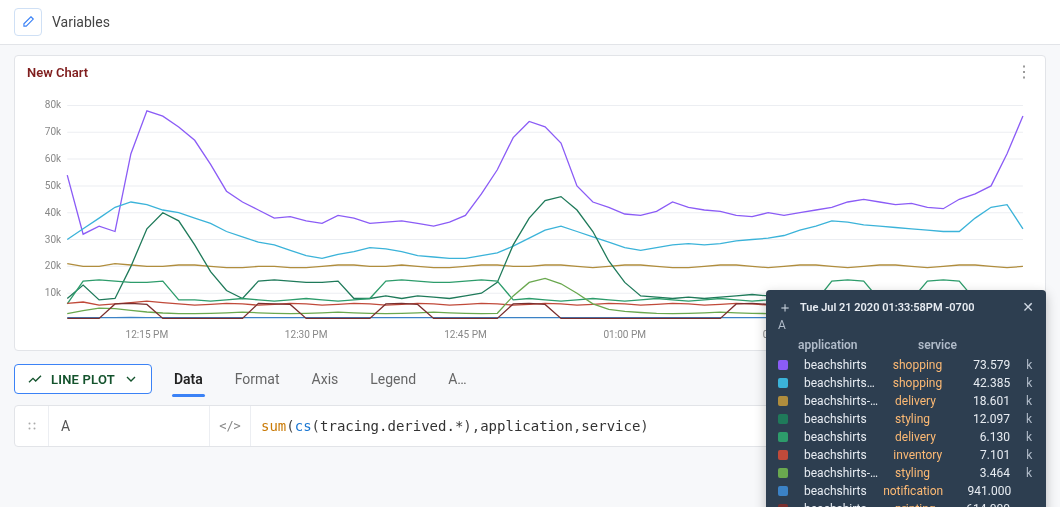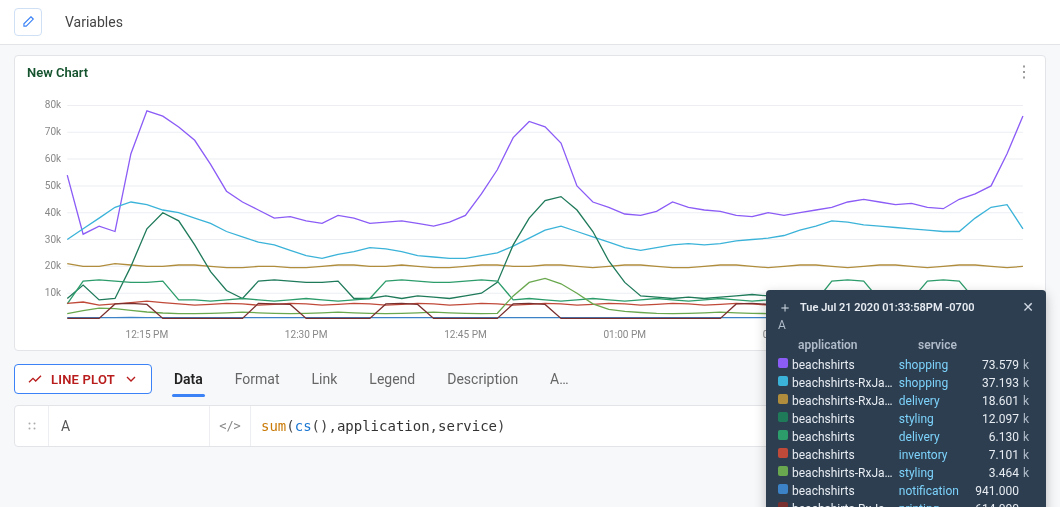--- a/index.html
+++ b/index.html
@@ -10,21 +10,21 @@
     width: 1060px;
     height: 507px;
     overflow: hidden;
     font-size: 13px;
   }
 
   
   .variables-bar {
     display: flex;
     align-items: center;
-    gap: 23px;
+    gap: 10px;
     padding: 8px 14px;
     background: #fff;
     border-bottom: 1px solid #e2e4e8;
   }
   .icon-btn {
     width: 28px; height: 28px;
     display: inline-flex; align-items:center; justify-content:center;
     border: 1px solid #cfe0f5;
     border-radius: 4px;
     background:#fff;
@@ -42,21 +42,21 @@
     background:#fff;
     border:1px solid #e2e4e8;
     border-radius:4px;
     padding: 8px 12px 6px 12px;
     position: relative;
   }
   .chart-header {
     display:flex; justify-content:space-between; align-items:center;
     padding-bottom:4px;
   }
-  .chart-title { font-weight:600; font-size:13px; color:#14532d;}
+  .chart-title { font-weight:600; font-size:13px; color:#7f1d1d;}
   .kebab { color:#888; cursor:pointer; font-size:16px; letter-spacing:1px; line-height:1;}
   .chart-area {
     position:relative;
     height: 260px;
     width:100%;
   }
   .chart-area svg { width:100%; height:260px; display:block;}
   .axis-label { font-size:10px; fill:#888;}
   .gridline { stroke:#eceef2; stroke-width:1;}
   .series { fill:none; stroke-width:1.3;}
@@ -73,21 +73,21 @@
   
   .config-row {
     margin: 10px 14px 0 14px;
     display:flex;
     align-items:center;
     gap: 20px;
     border-bottom: none;
   }
   .chart-type-btn {
     display:inline-flex; align-items:center; gap:8px;
-    border:1px solid #3b82f6; color:#b91c1c;
+    border:1px solid #3b82f6; color:#14532d;
     padding: 6px 12px;
     border-radius:4px; background:#fff;
     font-size:13px; font-weight:600;
     cursor:pointer;
     letter-spacing:0.2px;
   }
   .chart-type-btn svg { width:16px; height:16px; }
 
   .tabs {
     display:flex; gap: 28px; align-items:center;
@@ -152,26 +152,26 @@
   .tooltip-close { margin-left:auto; color:#cfd8e3; cursor:pointer; font-size:14px; line-height:1;}
   .tooltip-sub { color:#b0bbc9; margin-bottom:6px;}
   .tooltip-cols {
     display:flex; gap:0; color:#b0bbc9; font-weight:600;
     margin-bottom:4px;
     padding-left:20px;
   }
   .tooltip-cols .col-app { width:120px;}
   .tooltip-cols .col-svc { flex:1;}
   .legend-row {
-    display:flex; align-items:flex-start; gap:4px;
+    display:flex; align-items:center; gap:16px;
     padding:2px 0;
   }
   .swatch { width:10px; height:10px; border-radius:2px; flex:0 0 auto;}
   .legend-app { width:112px; color:#e7ecf2; overflow:hidden; text-overflow:ellipsis; white-space:nowrap;}
-  .legend-svc { width:70px; color:#7dd3fc;}
+  .legend-svc { width:70px; color:#fdba74;}
   .legend-val { margin-left:auto; color:#e7ecf2; font-variant-numeric: tabular-nums; text-align:right; min-width:52px;}
   .legend-unit { width:12px; color:#b0bbc9; text-align:left;}
 </style>
 </head>
 <body>
 
 <div class="variables-bar">
   <div class="icon-btn">
     <svg width="14" height="14" viewBox="0 0 24 24" fill="none" stroke="currentColor" stroke-width="2">
         <path d="M17 3l4 4-12 12H5v-4L17 3z"></path>
@@ -228,40 +228,39 @@
         <polyline points="3 17 9 11 13 15 21 7"></polyline>
       </svg>
     <span>LINE PLOT</span>
     <svg width="12" height="12" viewBox="0 0 24 24" fill="none" stroke="currentColor" stroke-width="2">
         <polyline points="6 9 12 15 18 9"></polyline>
       </svg>
   </div>
   <div class="tabs" id="tabs-container">
       <div class="tab active">Data</div>
       <div class="tab">Format</div>
-      <div class="tab">Link</div>
+      <div class="tab">Axis</div>
       <div class="tab">Legend</div>
-      <div class="tab">Description</div>
       <div class="tab">A…</div>
     </div>
 </div>
 
 <div class="query-row">
   <div class="drag-handle">
     <svg width="12" height="12" viewBox="0 0 24 24" fill="currentColor">
         <circle cx="7" cy="7" r="2"></circle>
         <circle cx="17" cy="7" r="2"></circle>
         <circle cx="7" cy="17" r="2"></circle>
         <circle cx="17" cy="17" r="2"></circle>
       </svg>
   </div>
   <div class="q-name">A</div>
   <div class="code-toggle">&lt;/&gt;</div>
   <div class="q-input">
-    <span class="tok-fn">sum</span><span class="tok-paren">(</span><span class="tok-fn2">cs</span><span class="tok-paren">(</span><span class="tok-paren">),</span><span class="tok-arg">application</span><span class="tok-paren">,</span><span class="tok-arg">service</span><span class="tok-paren">)</span>
+    <span class="tok-fn">sum</span><span class="tok-paren">(</span><span class="tok-fn2">cs</span><span class="tok-paren">(</span><span class="tok-arg">tracing.derived.*</span><span class="tok-paren">),</span><span class="tok-arg">application</span><span class="tok-paren">,</span><span class="tok-arg">service</span><span class="tok-paren">)</span>
   </div>
 </div>
 
 <div class="tooltip-panel">
   <div class="tooltip-head">
     <span class="tooltip-plus">＋</span>
     <span class="tooltip-time">Tue Jul 21 2020 01:33:58PM -0700</span>
     <span class="tooltip-close">✕</span>
   </div>
   <div class="tooltip-sub">A</div>
@@ -274,21 +273,21 @@
         <span class="swatch" style="background:#8b5cf6"></span>
         <span class="legend-app">beachshirts</span>
         <span class="legend-svc">shopping</span>
         <span class="legend-val">73.579</span>
         <span class="legend-unit">k</span>
       </div>
       <div class="legend-row">
         <span class="swatch" style="background:#3bb3d9"></span>
         <span class="legend-app">beachshirts-RxJava</span>
         <span class="legend-svc">shopping</span>
-        <span class="legend-val">37.193</span>
+        <span class="legend-val">42.385</span>
         <span class="legend-unit">k</span>
       </div>
       <div class="legend-row">
         <span class="swatch" style="background:#b08d3d"></span>
         <span class="legend-app">beachshirts-RxJava</span>
         <span class="legend-svc">delivery</span>
         <span class="legend-val">18.601</span>
         <span class="legend-unit">k</span>
       </div>
       <div class="legend-row">

